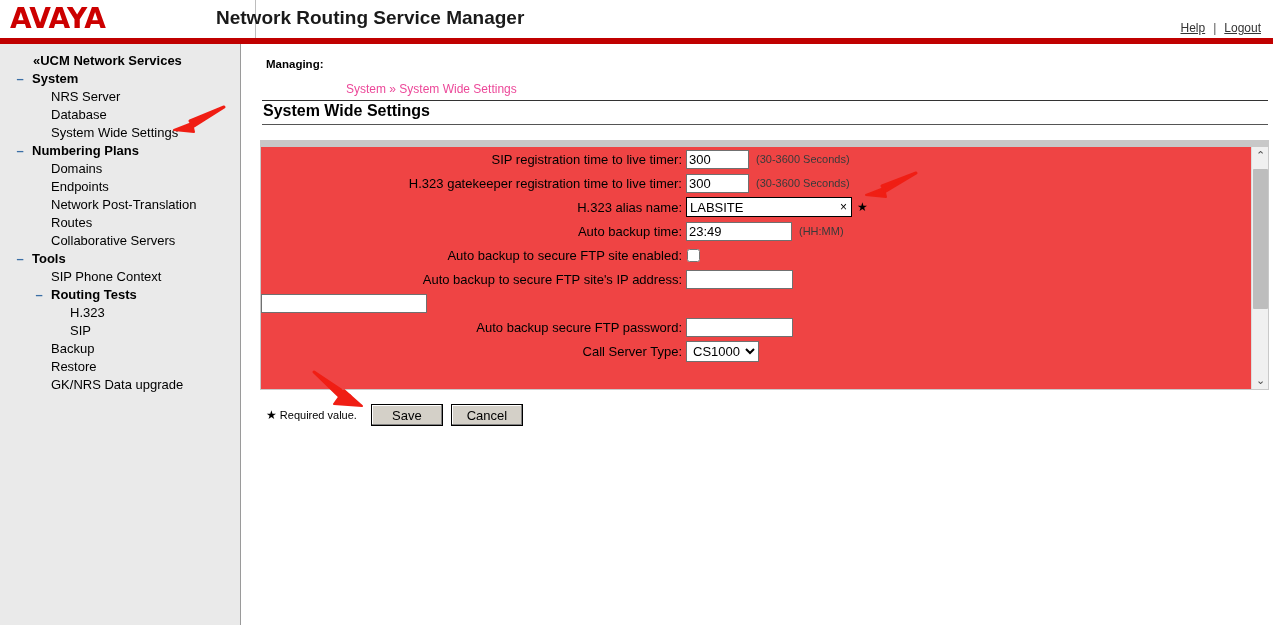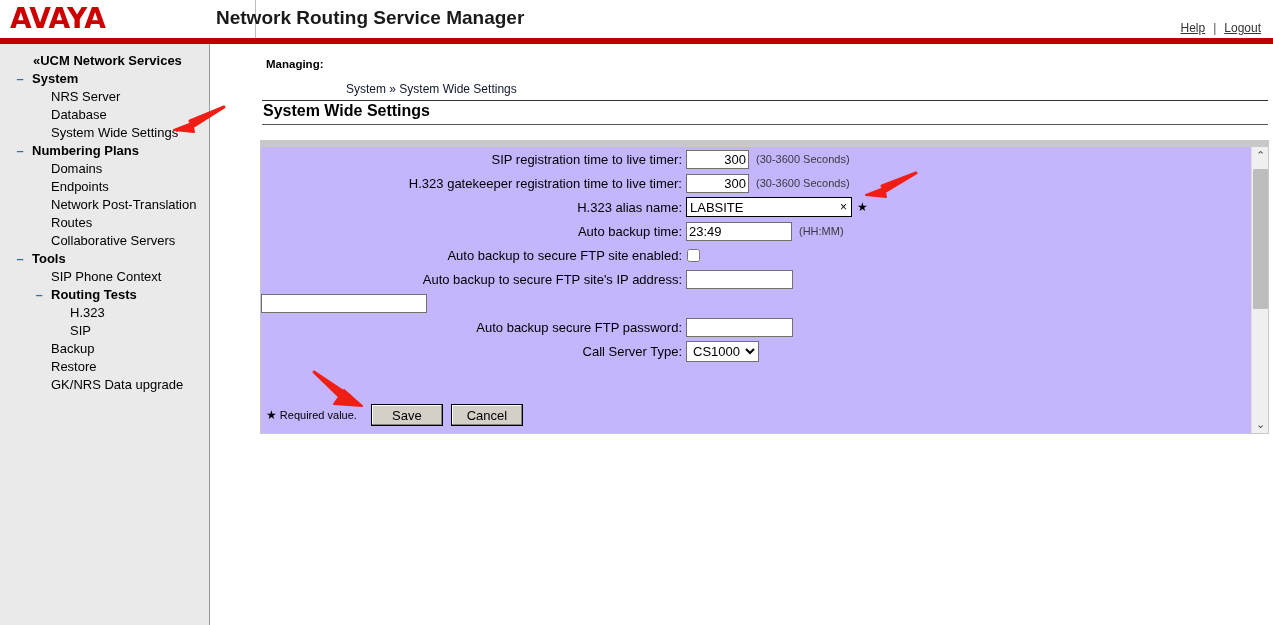--- a/index.html
+++ b/index.html
@@ -78,21 +78,21 @@
     width: 1px;
     height: 38px;
     background: #bdbdbd;
   }
 
   
   .sidebar {
     position: absolute;
     left: 0;
     top: 44px;
-    width: 210px;
+    width: 241px;
     height: 581px;
     background: #eaeaea;
     border-right: 1px solid #9a9a9a;
     box-sizing: border-box;
     padding-top: 8px;
     overflow: hidden;
   }
   .nav-item {
     position: relative;
     height: 18px;
@@ -136,21 +136,21 @@
     top: 14px;
     font-size: 11.5px;
     font-weight: bold;
     color: #000;
   }
   .breadcrumb {
     position: absolute;
     left: 90px;
     top: 38px;
     font-size: 12px;
-    color: #0f172a;
+    color: #ec4899;
   }
   .page-title-rule {
     position: absolute;
     left: 6px;
     top: 56px;
     width: 1006px;
     height: 1px;
     background: #333;
   }
   .page-title {
@@ -169,25 +169,25 @@
     height: 1px;
     background: #555;
   }
 
   
   .panel {
     position: absolute;
     left: 4px;
     top: 96px;
     width: 1009px;
-    height: 294px;
+    height: 250px;
     box-sizing: border-box;
     border: 1px solid #c9c9c9;
     border-top: 7px solid #c8c8c8;
-    background: #c4b5fd;
+    background: #ef4444;
   }
   .panel-inner {
     position: relative;
     width: 100%;
     height: 100%;
   }
 
   .form-rows {
     position: absolute;
     left: 0;
@@ -217,21 +217,21 @@
     box-sizing: border-box;
     height: 19px;
     font-family: "Liberation Sans", sans-serif;
     font-size: 13px;
     padding: 0 2px;
     border: 1px solid #707070;
     background: #ffffff;
     color: #000;
     outline: none;
   }
-  .w-small { width: 63px; text-align: right; }
+  .w-small { width: 63px; }
   .w-med { width: 106px; }
   .w-ip { width: 107px; }
   .w-path { width: 166px; }
   .hint {
     font-size: 11px;
     color: #3a3a3a;
     margin-left: 7px;
     white-space: nowrap;
   }
   .alias-wrap {

